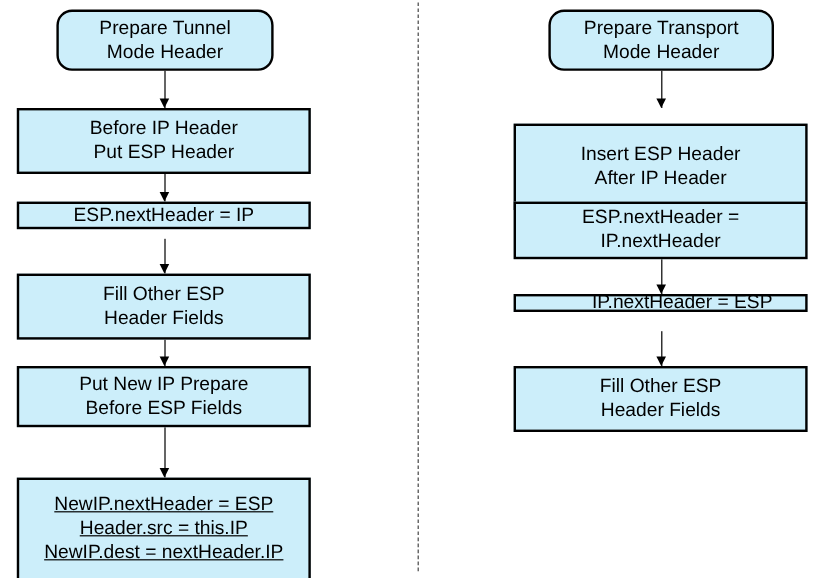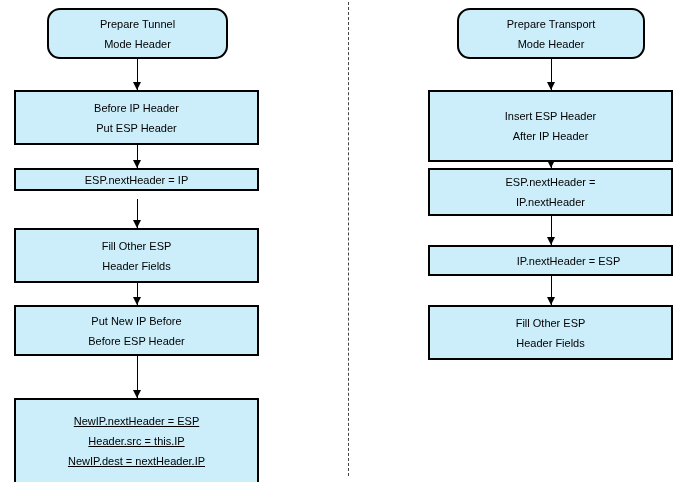--- a/index.html
+++ b/index.html
@@ -21,21 +21,21 @@
     position: absolute;
     box-sizing: border-box;
     background: #cceefa;
     border: 2px solid #000000;
     display: flex;
     flex-direction: column;
     align-items: center;
     justify-content: center;
     text-align: center;
     color: #000000;
-    font-size: 11px;
+    font-size: 16px;
     line-height: 20px;
     letter-spacing: 0px;
     white-space: pre-line;
   }
   .node.terminal {
     border-radius: 13px;
   }
   .node .line {
     display: block;
   }
@@ -92,36 +92,36 @@
       <div class="head"></div>
     </div>
     <div class="connector" style="left: 137px; top: 356px; height: 42px;">
       <div class="stem" style="height: 42px;"></div>
       <div class="head"></div>
     </div>
     <div class="node terminal" style="left: 47px; top: 8px; width: 181px; height: 51px;"><span class="line">Prepare Tunnel</span><span class="line">Mode Header</span></div>
     <div class="node" style="left: 14px; top: 90px; width: 245px; height: 55px;"><span class="line">Before IP Header</span><span class="line">Put ESP Header</span></div>
     <div class="node" style="left: 14px; top: 168px; width: 245px; height: 23px;"><span class="line">ESP.nextHeader = IP</span></div>
     <div class="node" style="left: 14px; top: 228px; width: 245px; height: 55px;"><span class="line">Fill Other ESP</span><span class="line">Header Fields</span></div>
-    <div class="node" style="left: 14px; top: 305px; width: 245px; height: 51px;"><span class="line">Put New IP Before</span><span class="line">Before ESP Header</span></div>
+    <div class="node" style="left: 14px; top: 305px; width: 245px; height: 51px;"><span class="line">Put New IP Prepare</span><span class="line">Before ESP Fields</span></div>
     <div class="node" style="left: 14px; top: 398px; width: 245px; height: 86px; text-decoration: underline;"><span class="line">NewIP.nextHeader = ESP</span><span class="line">Header.src = this.IP</span><span class="line">NewIP.dest = nextHeader.IP</span></div>
     <div class="connector" style="left: 551px; top: 59px; height: 31px;">
       <div class="stem" style="height: 31px;"></div>
       <div class="head"></div>
     </div>
     <div class="connector" style="left: 551px; top: 145px; height: 23px;">
       <div class="stem" style="height: 23px;"></div>
       <div class="head"></div>
     </div>
     <div class="connector" style="left: 551px; top: 216px; height: 29px;">
       <div class="stem" style="height: 29px;"></div>
       <div class="head"></div>
     </div>
     <div class="connector" style="left: 551px; top: 276px; height: 29px;">
       <div class="stem" style="height: 29px;"></div>
       <div class="head"></div>
     </div>
     <div class="node terminal" style="left: 457px; top: 8px; width: 188px; height: 51px;"><span class="line">Prepare Transport</span><span class="line">Mode Header</span></div>
-    <div class="node" style="left: 428px; top: 90px; width: 245px; height: 72px;"><span class="line">Insert ESP Header</span><span class="line">After IP Header</span></div>
+    <div class="node" style="left: 428px; top: 103px; width: 245px; height: 72px;"><span class="line">Insert ESP Header</span><span class="line">After IP Header</span></div>
     <div class="node" style="left: 428px; top: 168px; width: 245px; height: 48px; text-align: center;"><span class="line">ESP.nextHeader =</span><span class="line">IP.nextHeader</span></div>
-    <div class="node" style="left: 428px; top: 245px; width: 245px; height: 31px; padding-left: 36px;"><span class="line">IP.nextHeader = ESP</span></div>
+    <div class="node" style="left: 428px; top: 245px; width: 245px; height: 15px; padding-left: 36px;"><span class="line">IP.nextHeader = ESP</span></div>
     <div class="node" style="left: 428px; top: 305px; width: 245px; height: 55px;"><span class="line">Fill Other ESP</span><span class="line">Header Fields</span></div>
   </div>
 
 </body></html>

